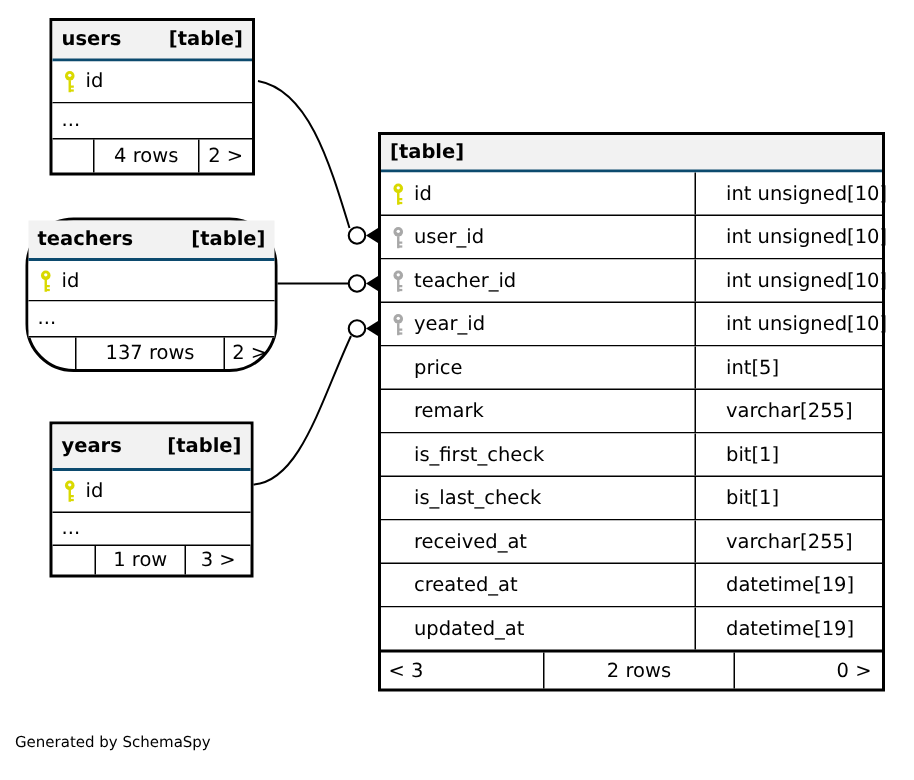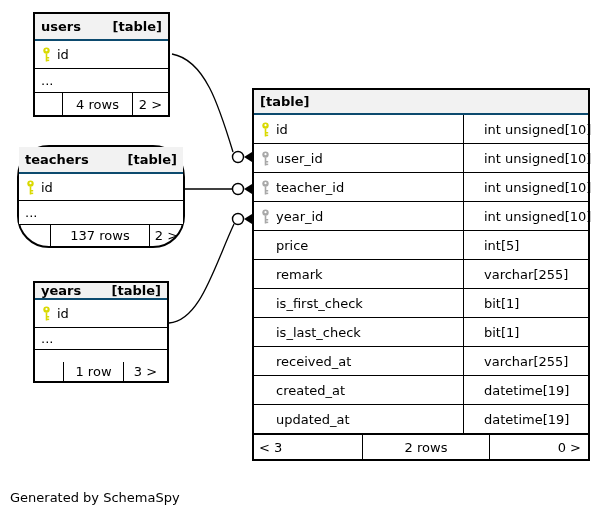--- a/index.html
+++ b/index.html
@@ -92,24 +92,24 @@
   #t-teachers .thead { height: 27px; }
   #t-teachers .trow-id { height: 27px; }
   #t-teachers .trow-dots { height: 24px; }
   #t-teachers .tfoot { height: 21px; }
   #t-teachers .f1 { width: 31px; }
   #t-teachers .f2 { width: 99px; }
   #t-teachers .f3 { flex: 1; }
 
   
   #t-years { left: 33px; top: 281px; width: 136px; }
-  #t-years .thead { height: 17px; }
+  #t-years .thead { height: 31px; }
   #t-years .trow-id { height: 28px; }
   #t-years .trow-dots { height: 22px; }
-  #t-years .tfoot { height: 19px; margin-top: 12px; }
+  #t-years .tfoot { height: 19px; }
   #t-years .f1 { width: 28px; }
   #t-years .f2 { width: 60px; }
   #t-years .f3 { flex: 1; }
 
   
   #t-campus { left: 252px; top: 88px; width: 338px; }
   #t-campus .thead { height: 25px; }
   #t-campus .trow { height: 29px; }
   #t-campus .trow:first-of-type { height: 27px; }
   #t-campus .name-cell {
@@ -121,21 +121,21 @@
   #t-campus .ctype { flex: 1; }
   #t-campus .tfoot { height: 25px; border-top: 1px solid #000; }
   #t-campus .f1 { width: 108px; }
   #t-campus .f2 { width: 127px; }
   #t-campus .f3 { flex: 1; }
 
   .gen-note {
     position: absolute;
     left: 10px;
     top: 490px;
-    font-size: 13px;
+    font-size: 10px;
   }
 
   svg.keyicon { display: block; }
   .key-pk .khead { fill: #d9d900; }
   .key-pk .kpart { fill: #d9d900; }
   .key-fk .khead { fill: #a8a8a8; }
   .key-fk .kpart { fill: #a8a8a8; }
   .khole { fill: #ffffff; }
 </style>
 </head>

